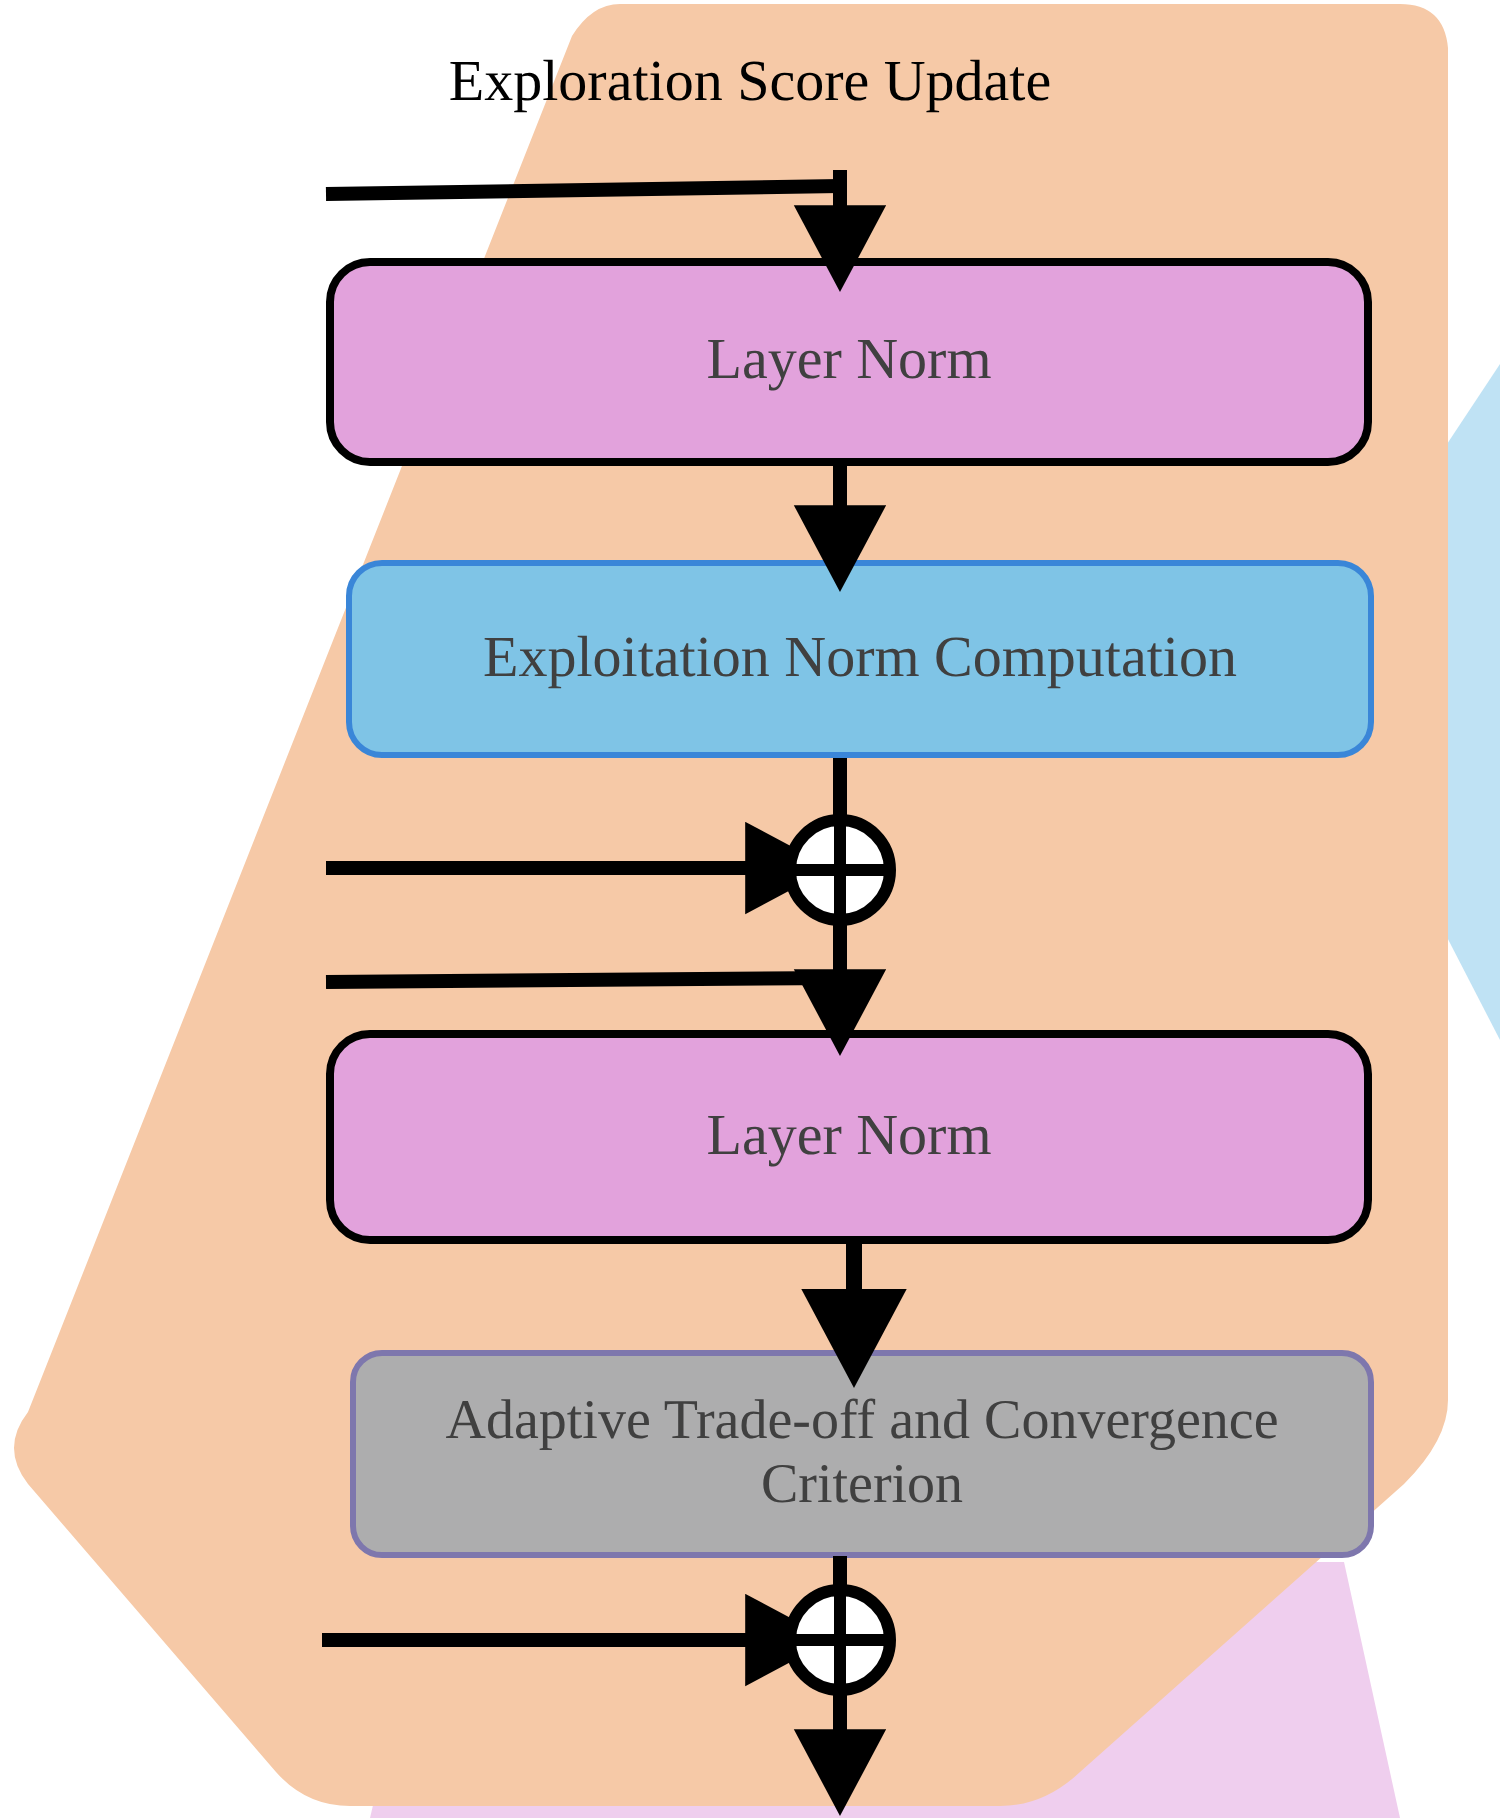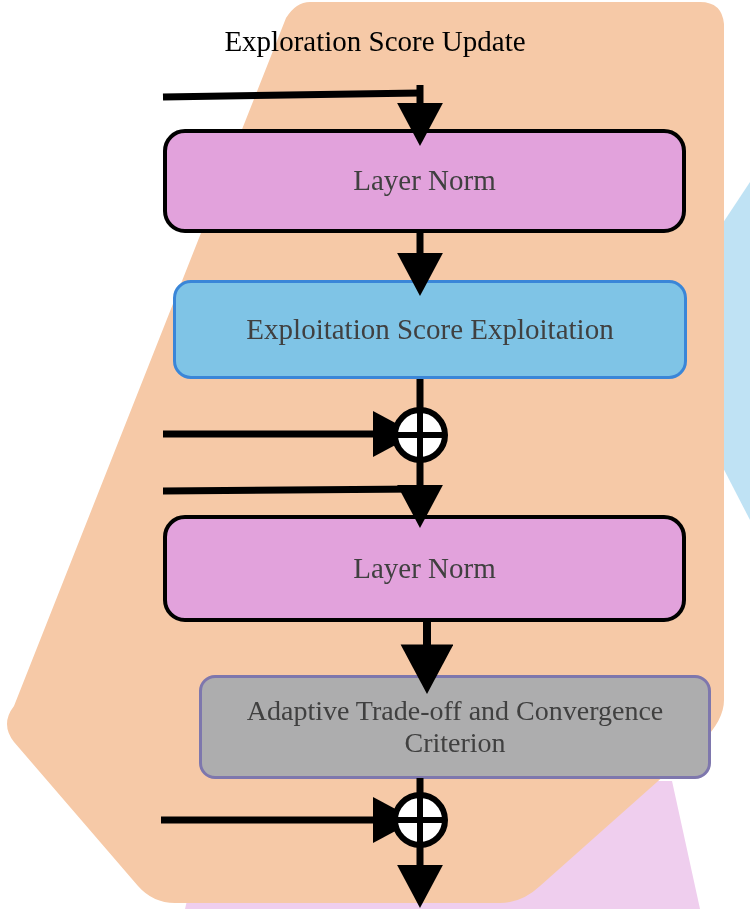--- a/index.html
+++ b/index.html
@@ -79,21 +79,20 @@
   }
   #node-adaptive-tradeoff {
     left: 175px;
     top: 675px;
     width: 512px;
     height: 104px;
     background: #ADADAE;
     border: 3px solid #7E77AD;
     border-radius: 16px;
     font-size: 28px;
-    margin-left: 24px;
   }
   #diagram-title {
     position: absolute;
     left: 0;
     top: 25px;
     width: 750px;
     text-align: center;
     font-size: 29px;
     color: #000000;
   }
@@ -124,21 +123,21 @@
              Q 296 2 310 2 Z" fill="#F6C9A7"></path>
   </svg>
 
   <div id="diagram-title">Exploration Score Update</div>
 
   <div class="node" id="node-layer-norm-1">
     <span class="node-label">Layer Norm</span>
   </div>
 
   <div class="node" id="node-exploitation-score">
-    <span class="node-label">Exploitation Score Exploitation</span>
+    <span class="node-label">Exploitation Norm Computation</span>
   </div>
 
   <div class="node" id="node-layer-norm-2">
     <span class="node-label">Layer Norm</span>
   </div>
 
   <div class="node" id="node-adaptive-tradeoff">
     <span class="node-label">Adaptive Trade-off and Convergence
 Criterion</span>
   </div>

